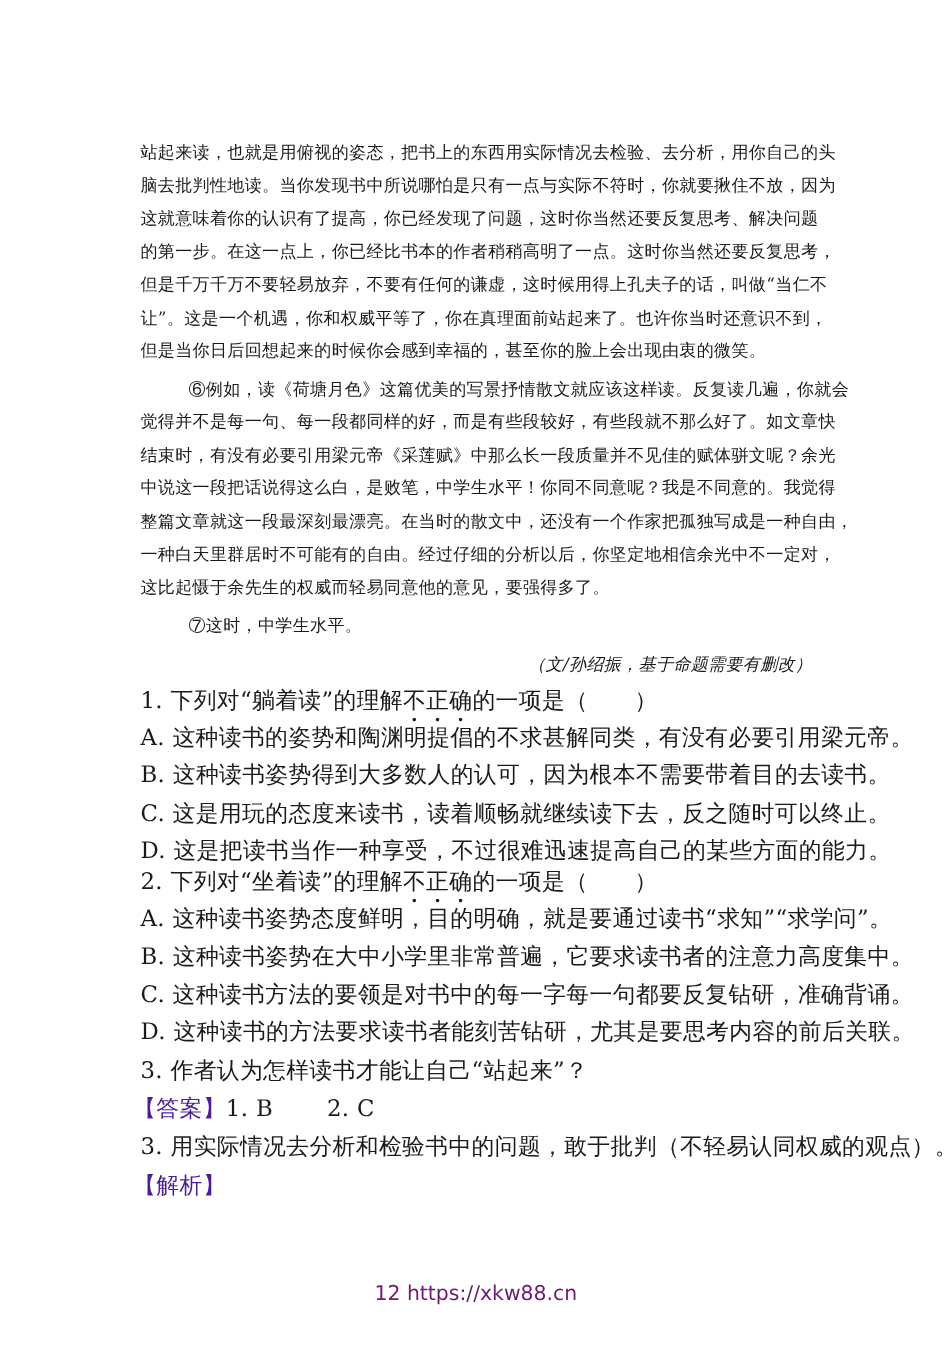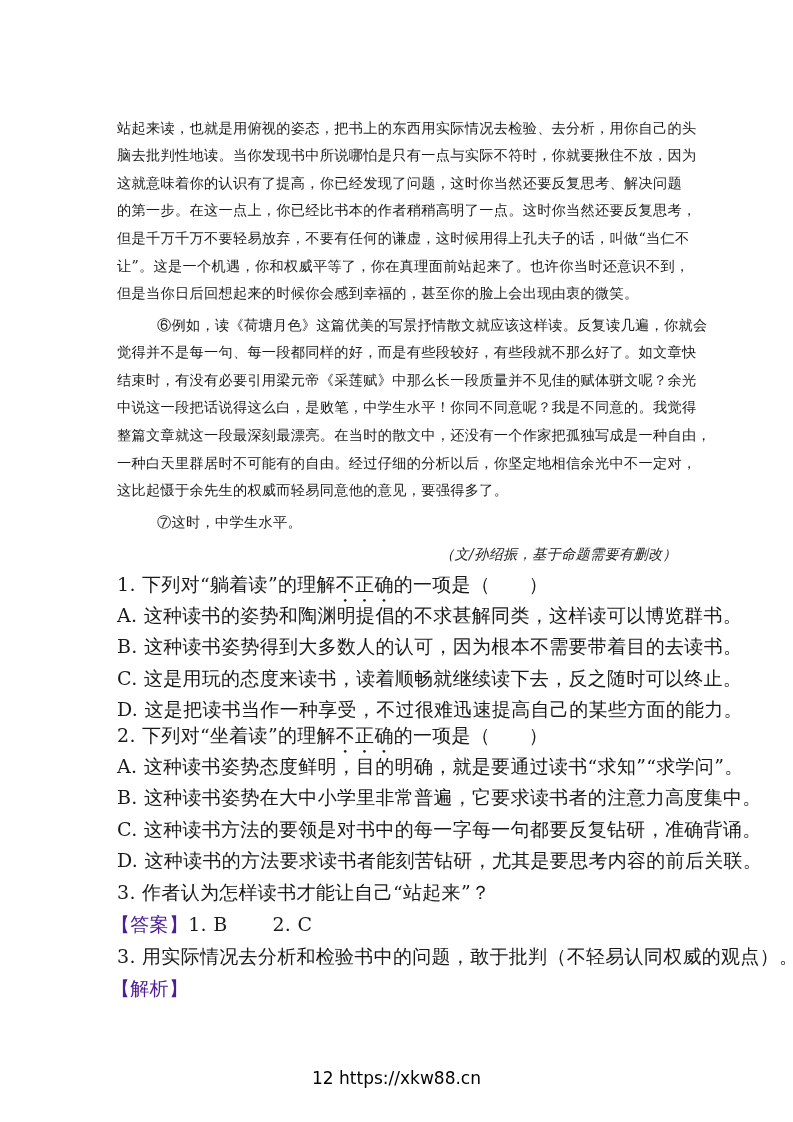--- a/index.html
+++ b/index.html
@@ -51,21 +51,21 @@
       -webkit-text-emphasis-position: under;
     }
     .footer {
       position: absolute;
       left: 0;
       width: 793px;
       top: 1068px;
       text-align: center;
       font-family: "DejaVu Sans", "Liberation Sans", sans-serif;
       font-size: 17px;
-      color: #000000;
+      color: #701a75;
     }
   </style>
 </head>
 <body>
 
 <div class="page">
 
   <div class="line justify" style="top:118px">站起来读，也就是用俯视的姿态，把书上的东西用实际情况去检验、去分析，用你自己的头</div>
   <div class="line justify" style="top:145px">脑去批判性地读。当你发现书中所说哪怕是只有一点与实际不符时，你就要揪住不放，因为</div>
   <div class="line justify" style="top:173px">这就意味着你的认识有了提高，你已经发现了问题，这时你当然还要反复思考、解决问题</div>
@@ -82,21 +82,21 @@
   <div class="line justify" style="top:453px">一种白天里群居时不可能有的自由。经过仔细的分析以后，你坚定地相信余光中不一定对，</div>
   <div class="line" style="top:480px">这比起慑于余先生的权威而轻易同意他的意见，要强得多了。</div>
 
   <div class="line indent" style="top:512px">⑦这时，中学生水平。</div>
 
   <div class="line right" style="top:544px">（文/孙绍振，基于命题需要有删改）</div>
 
   <div class="line opt" style="top:573px">
     <span>1. 下列对“躺着读”的理解</span><span class="emph">不正确</span><span>的一项是（　　）</span>
   </div>
-  <div class="line opt" style="top:605px">A. 这种读书的姿势和陶渊明提倡的不求甚解同类，这样读可以博览群书。</div>
+  <div class="line opt" style="top:605px">A. 这种读书的姿势和陶渊明提倡的不求甚解同类，有没有必要引用梁元帝。</div>
   <div class="line opt" style="top:636px">B. 这种读书姿势得到大多数人的认可，因为根本不需要带着目的去读书。</div>
   <div class="line opt" style="top:668px">C. 这是用玩的态度来读书，读着顺畅就继续读下去，反之随时可以终止。</div>
   <div class="line opt" style="top:699px">D. 这是把读书当作一种享受，不过很难迅速提高自己的某些方面的能力。</div>
 
   <div class="line opt" style="top:724px">
     <span>2. 下列对“坐着读”的理解</span><span class="emph">不正确</span><span>的一项是（　　）</span>
   </div>
   <div class="line opt" style="top:756px">A. 这种读书姿势态度鲜明，目的明确，就是要通过读书“求知”“求学问”。</div>
   <div class="line opt" style="top:787px">B. 这种读书姿势在大中小学里非常普遍，它要求读书者的注意力高度集中。</div>
   <div class="line opt" style="top:819px">C. 这种读书方法的要领是对书中的每一字每一句都要反复钻研，准确背诵。</div>

